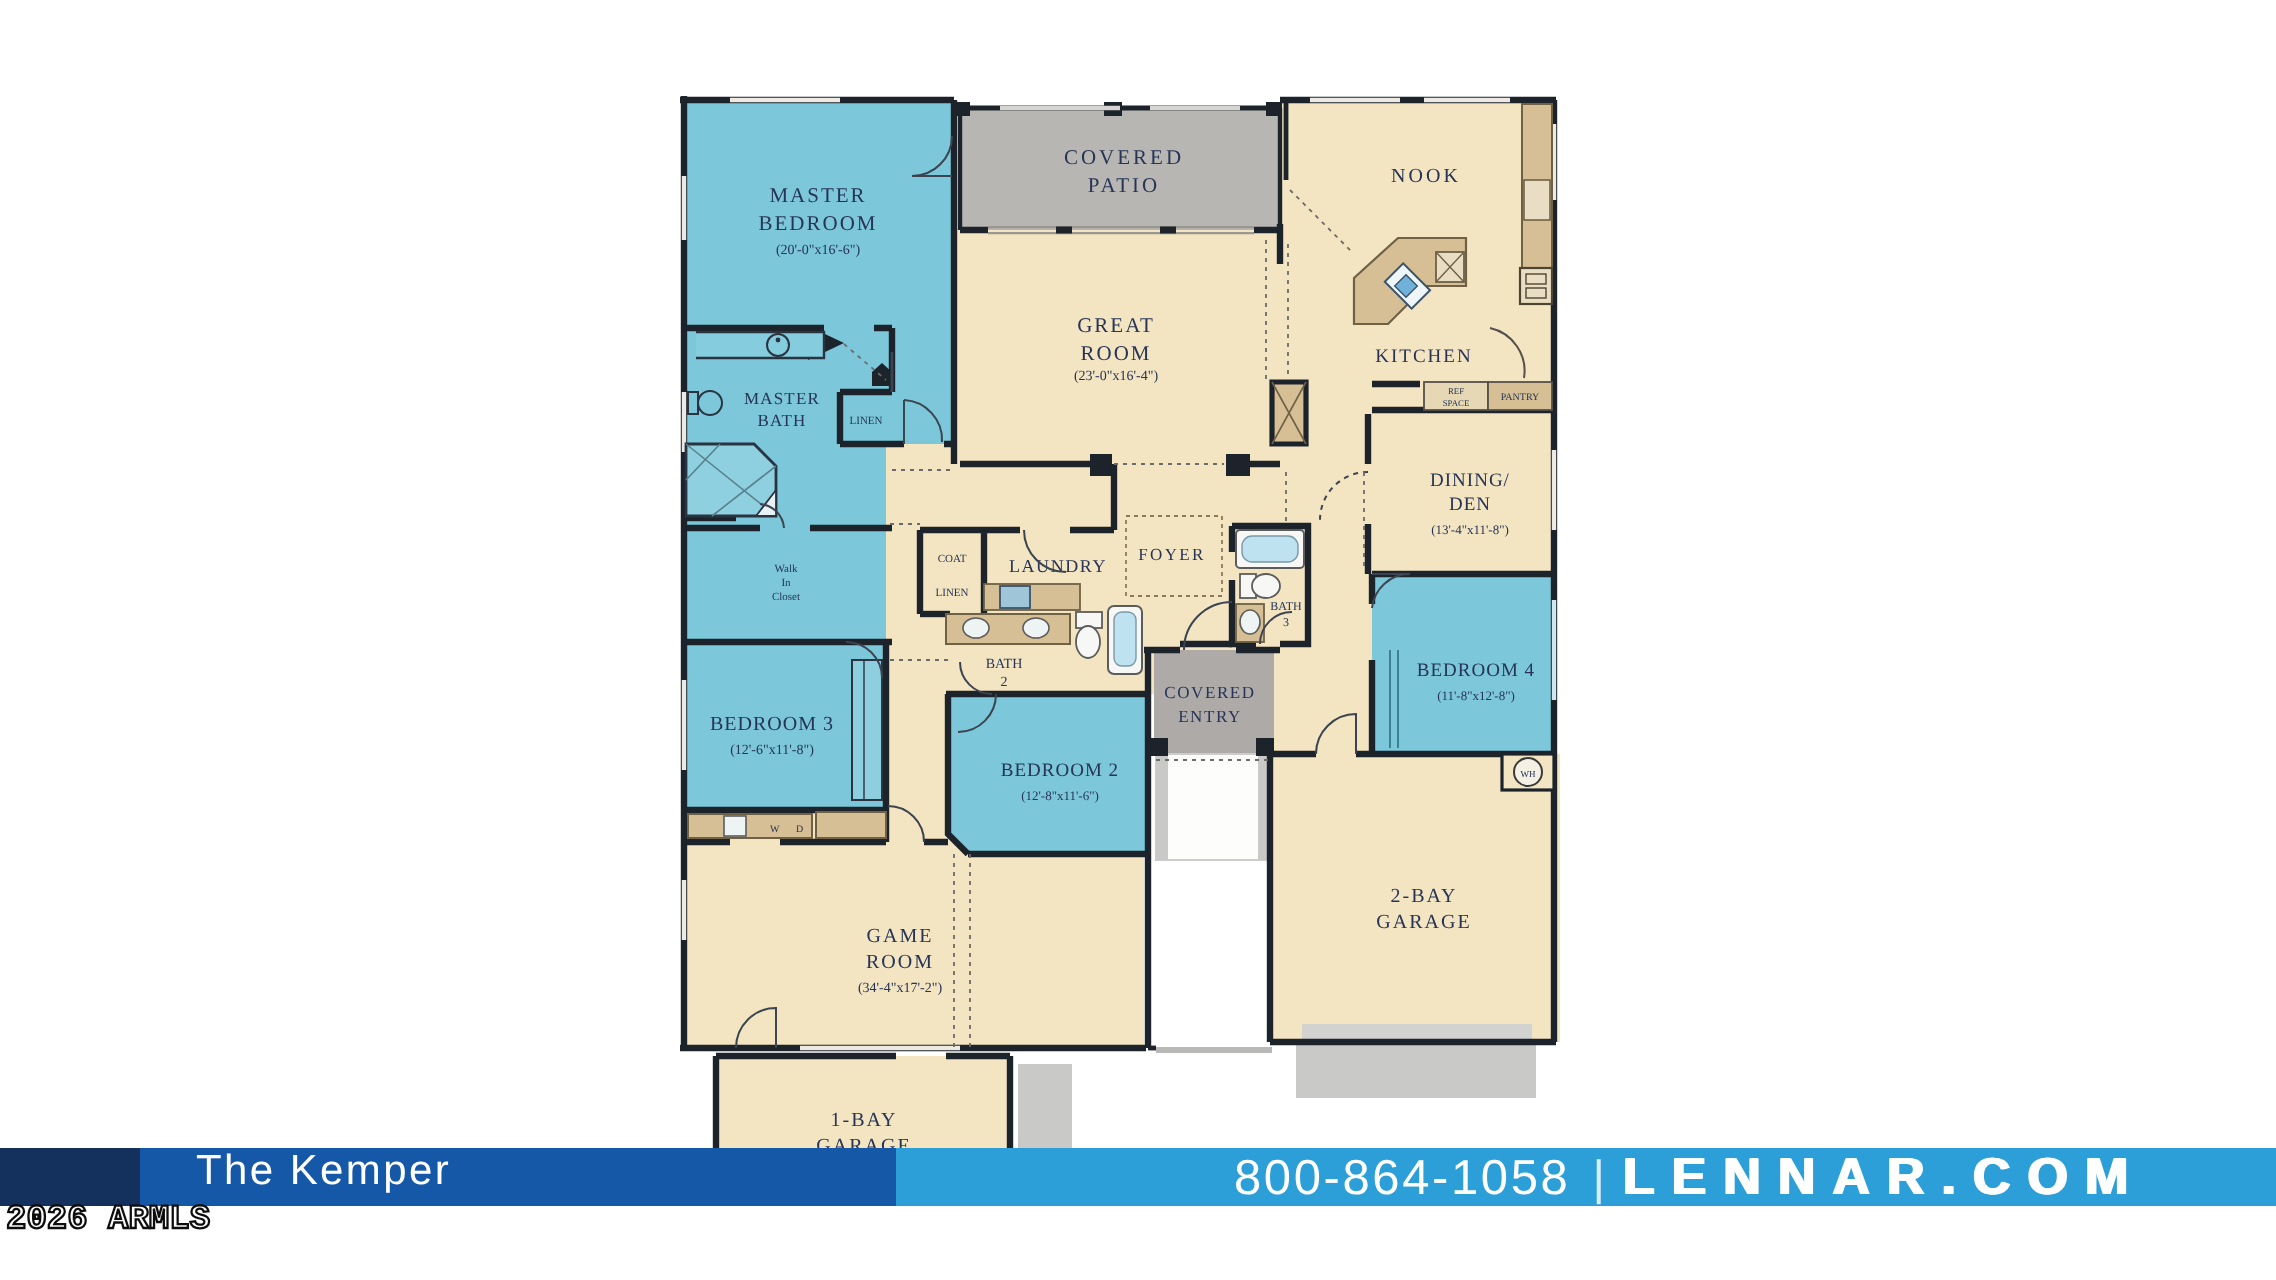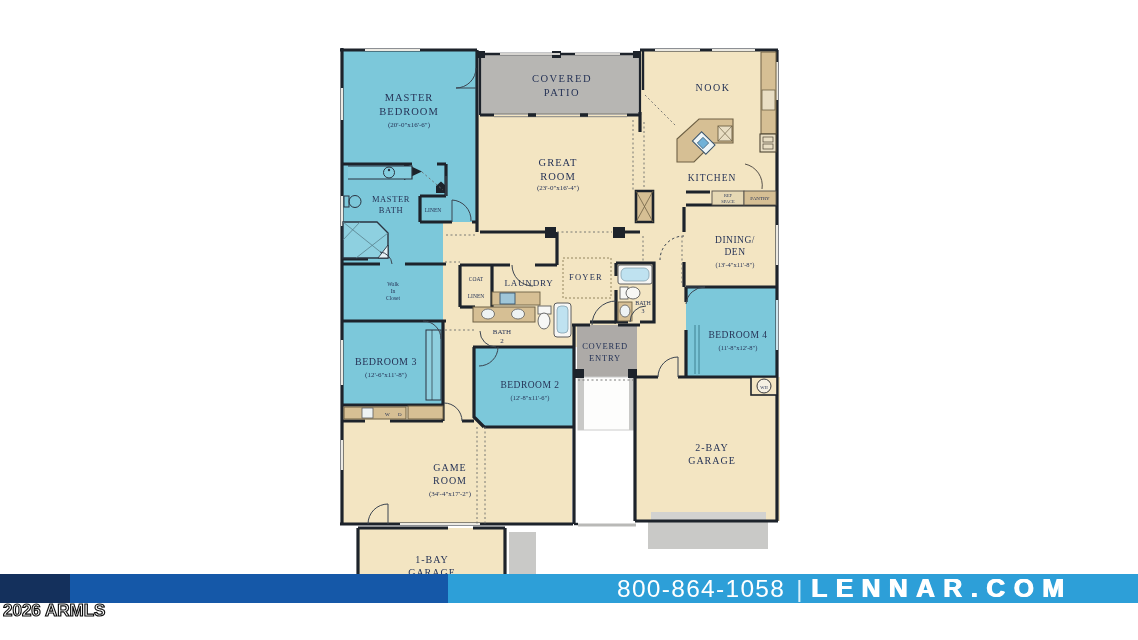--- a/index.html
+++ b/index.html
@@ -495,17 +495,18 @@
 <path d="M643,236 V262 M682,236 V284"></path>
 </g>
 
 <rect x="0" y="574" width="1138" height="29" fill="#14305c"></rect>
 
 <rect x="70" y="574" width="380" height="29" fill="#1558a8"></rect>
 
 <rect x="448" y="574" width="690" height="29" fill="#2d9fd8"></rect>
 </svg>
 
+<div style="position:absolute;left:98px;top:574px;color:#ffffff;font-size:21px;letter-spacing:1.2px;font-family:'Liberation Sans',sans-serif;">The Kemper</div>
 
 <div style="position:absolute;left:617px;top:573px;color:#ffffff;font-family:'Liberation Sans',sans-serif;white-space:nowrap;"><span style="font-size:24.5px;letter-spacing:1.3px;">800-864-1058</span><span style="font-size:24px;color:#d9effa;margin:0 9px 0 11px;font-weight:300;">|</span><span style="font-size:26px;font-weight:bold;letter-spacing:8.5px;text-shadow:0.6px 0 0 #ffffff,-0.6px 0 0 #ffffff;">LENNAR.COM</span></div>
 
-<div style="position:absolute;left:3px;top:601px;color:#fdfdfd;font-size:17px;font-weight:bold;font-family:Liberation Sans, sans-serif;-webkit-text-stroke:1.15px #0d0d0d;letter-spacing:0px;">2026 ARMLS</div>
+<div style="position:absolute;left:3px;top:601px;color:#fdfdfd;font-size:17px;font-weight:bold;font-family:Liberation Mono, monospace;-webkit-text-stroke:1.15px #0d0d0d;letter-spacing:0px;">2026 ARMLS</div>
 </div>
 
 </body></html>

